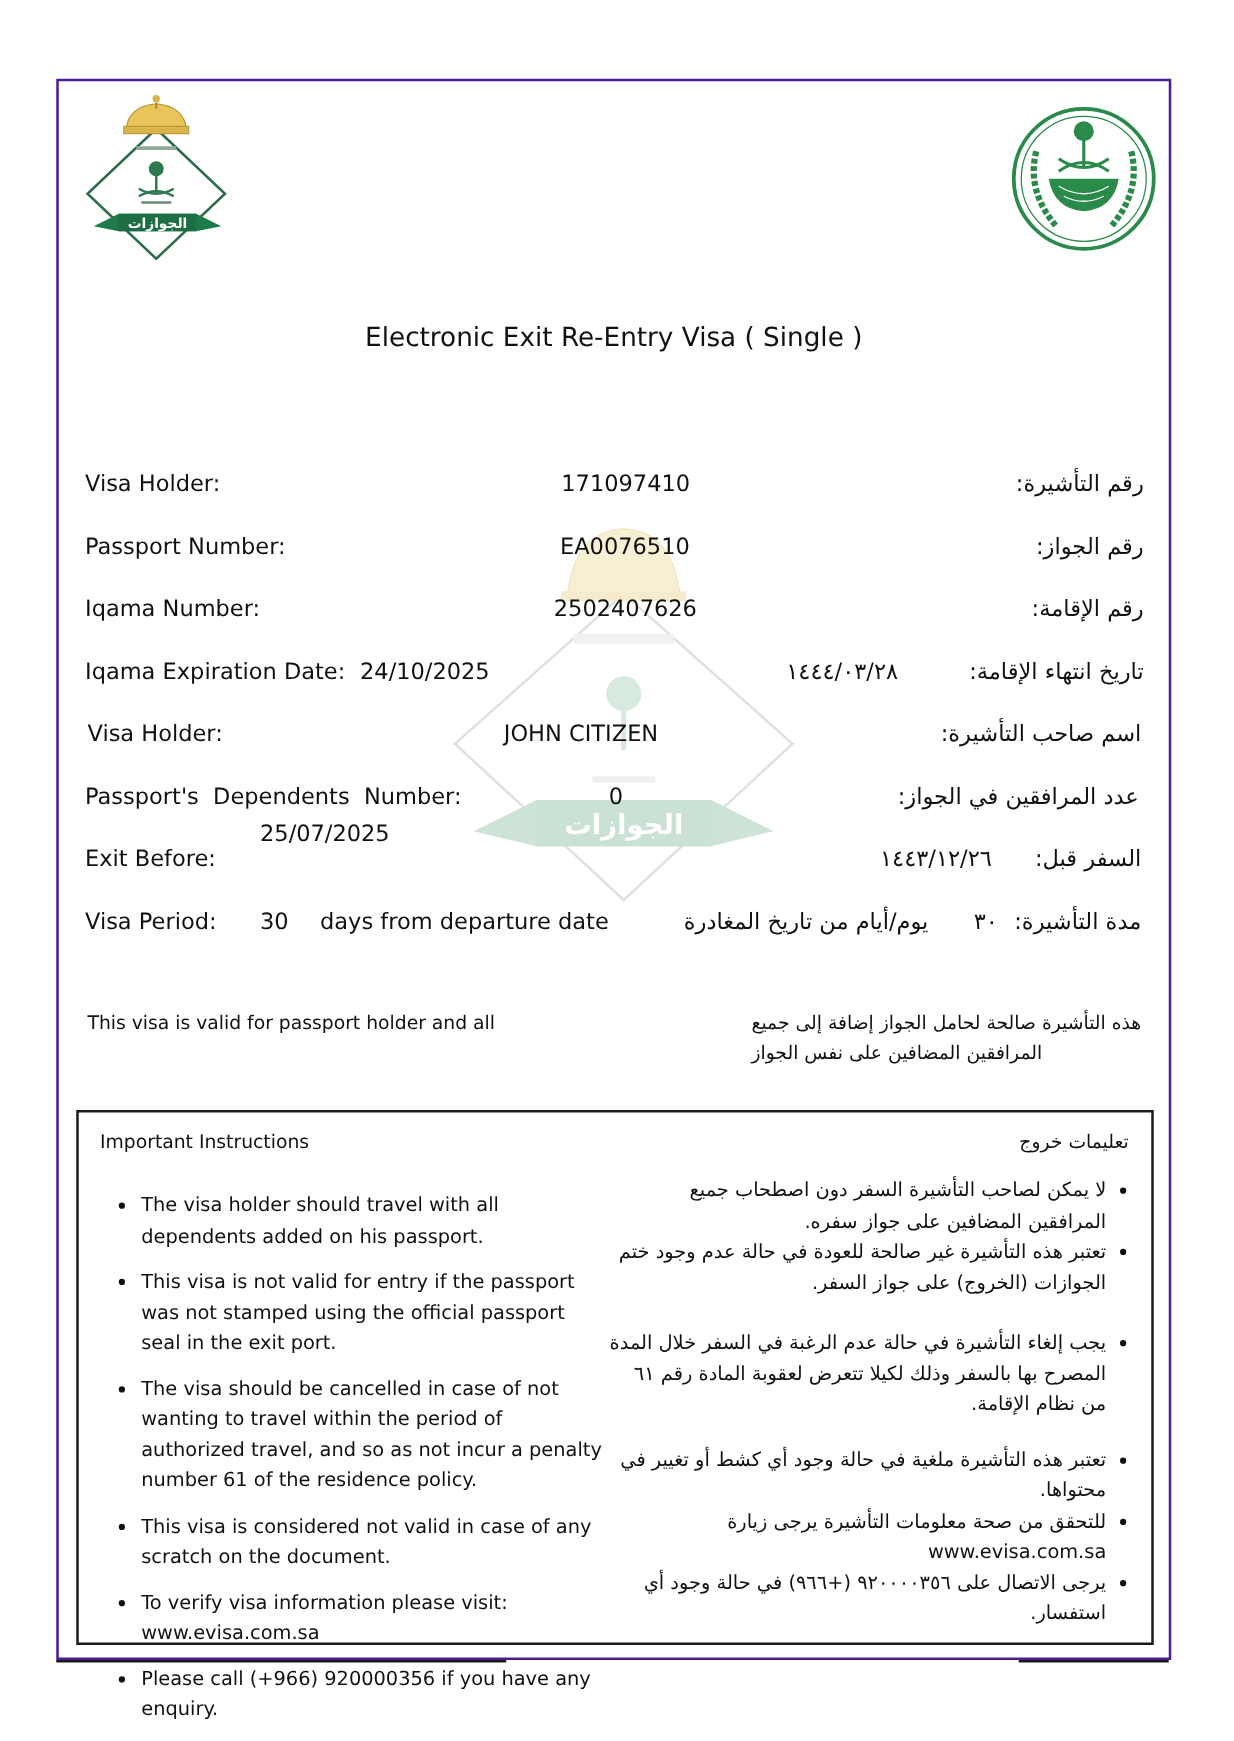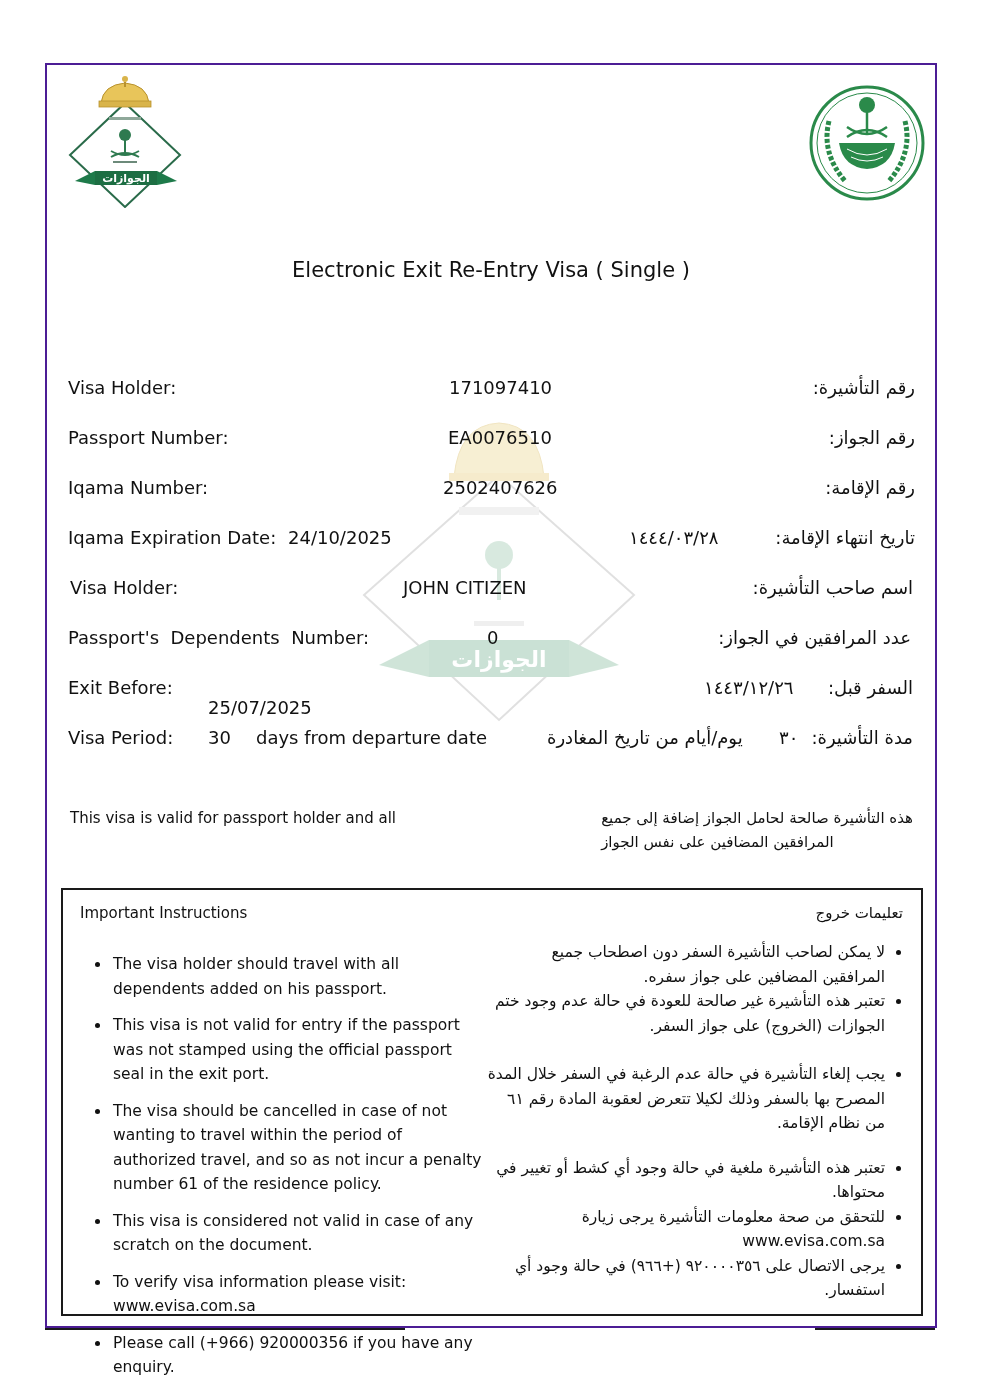--- a/index.html
+++ b/index.html
@@ -95,21 +95,21 @@
   <div class="abs lbl-en" style="left:21px; top:612px;">Exit Before:</div>
   <div class="abs lbl-en" style="left:21px; top:662px;">Visa Period:</div>
 
   <div class="abs val" style="left:402px; top:312px;">171097410</div>
   <div class="abs val" style="left:401px; top:362px;">EA0076510</div>
   <div class="abs val" style="left:396px; top:412px;">2502407626</div>
   <div class="abs val" style="left:241px; top:462px;">24/10/2025</div>
   <div class="abs val" style="left:582px; top:462px; direction:rtl;">١٤٤٤/٠٣/٢٨</div>
   <div class="abs val" style="left:356px; top:512px;">JOHN CITIZEN</div>
   <div class="abs val" style="left:440px; top:562px;">0</div>
-  <div class="abs val" style="left:161px; top:632px;">25/07/2025</div>
+  <div class="abs val" style="left:161px; top:592px;">25/07/2025</div>
   <div class="abs val" style="left:657px; top:612px; direction:rtl;">١٤٤٣/١٢/٢٦</div>
   <div class="abs val" style="left:161px; top:662px;">30</div>
   <div class="abs val" style="left:209px; top:662px;">days from departure date</div>
   <div class="abs val" style="left:732px; top:662px;">٣٠</div>
   <div class="abs val" style="left:500px; top:662px; direction:rtl;">يوم/أيام من تاريخ المغادرة</div>
 
   <div class="abs lbl-ar" style="right:20px; top:312px;">رقم التأشيرة:</div>
   <div class="abs lbl-ar" style="right:20px; top:362px;">رقم الجواز:</div>
   <div class="abs lbl-ar" style="right:20px; top:412px;">رقم الإقامة:</div>
   <div class="abs lbl-ar" style="right:20px; top:462px;">تاريخ انتهاء الإقامة:</div>

